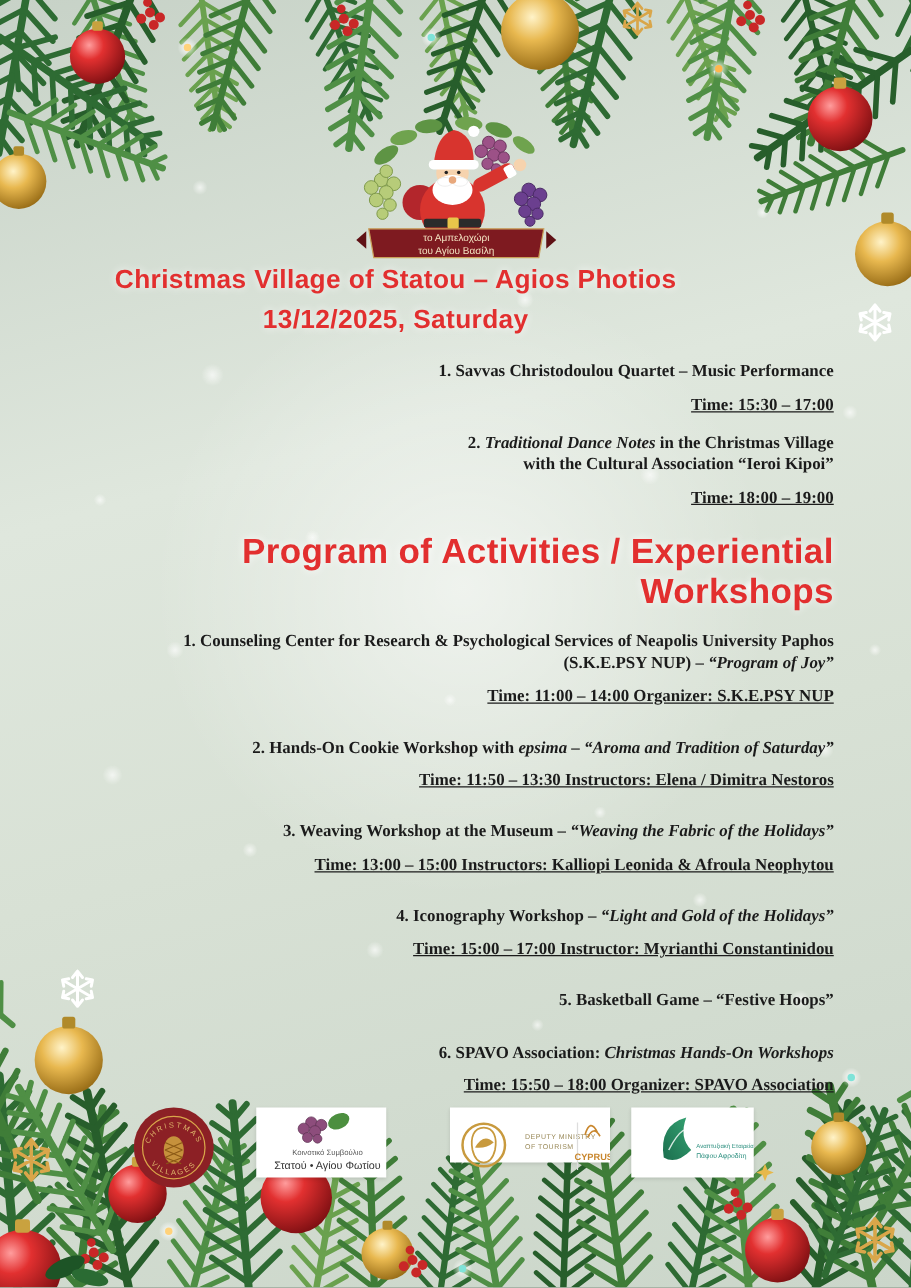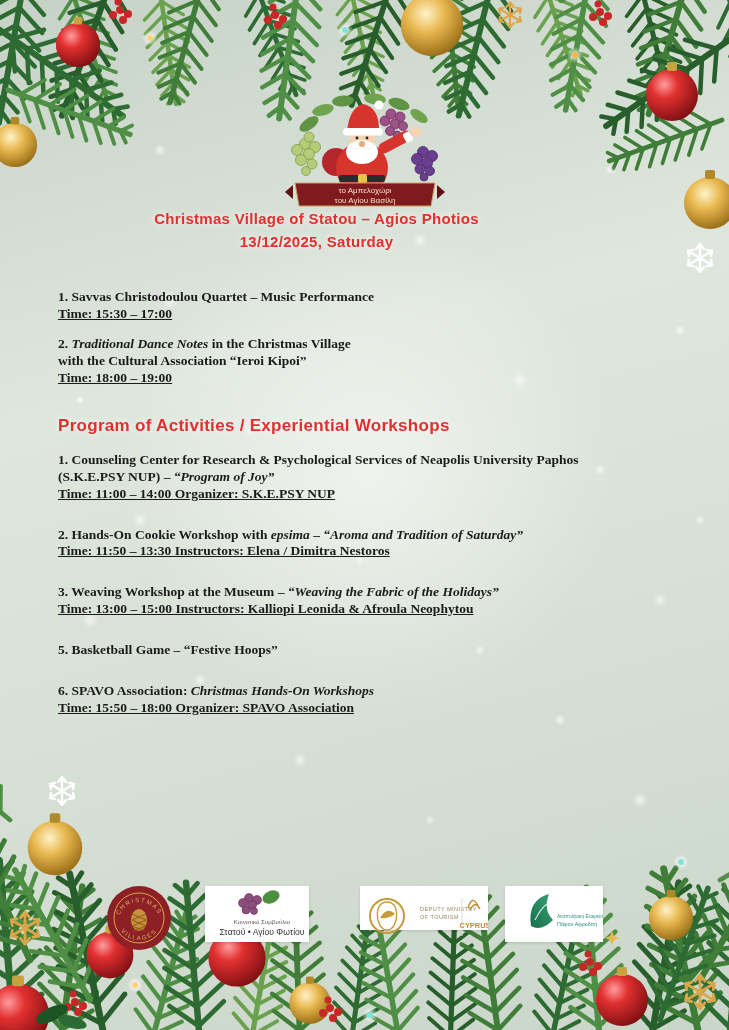--- a/index.html
+++ b/index.html
@@ -2,33 +2,33 @@
 <html><head>
 <meta charset="utf-8">
 <style>
   html,body{margin:0;padding:0;background:#9aa89a;}
   .page{position:relative;width:729px;height:1030px;margin:0 auto;overflow:hidden;
         background:linear-gradient(165deg,#c7d2c7 0%,#dfe7dd 35%,#d8e1d5 60%,#cbd6ca 100%);
         font-family:"Liberation Serif",serif;color:#1b1b1b;}
   .glow-center{position:absolute;left:120px;top:220px;width:500px;height:500px;border-radius:50%;
         background:radial-gradient(circle,rgba(255,255,255,.55),rgba(255,255,255,0) 70%);pointer-events:none;}
   .deco{position:absolute;left:0;top:0;z-index:1;pointer-events:none;}
-  .content{position:absolute;left:58px;top:288px;width:581px;z-index:2;text-align:left;}
+  .content{position:absolute;left:86px;top:288px;width:581px;z-index:2;text-align:right;}
   .poster-title{position:absolute;left:0;top:208px;width:633px;z-index:2;text-align:center;
-        font-family:"Liberation Sans",sans-serif;font-weight:bold;font-size:15px;line-height:1.5;
+        font-family:"Liberation Sans",sans-serif;font-weight:bold;font-size:21px;line-height:1.5;
         color:#e22f2f;letter-spacing:.3px;text-shadow:0 0 7px rgba(255,255,255,.85);}
   .logo-wrap{position:absolute;left:279px;top:90px;width:172px;height:118px;z-index:2;}
   .item-title{font-weight:bold;font-size:13.5px;line-height:1.3;white-space:pre-line;}
-  .item-time{font-weight:bold;font-size:13.5px;text-decoration:underline;}
+  .item-time{font-weight:bold;font-size:13.5px;margin-top:10px;text-decoration:underline;}
   .item + .item{margin-top:13px;}
   #workshops-list .item + .item{margin-top:24px;}
   #workshops-list{margin-top:15px;}
   .it{font-style:italic;}
-  .program-heading{margin-top:30px;font-family:"Liberation Sans",sans-serif;font-weight:bold;
-        font-size:17px;color:#e22f2f;letter-spacing:.3px;text-shadow:0 0 7px rgba(255,255,255,.85);}
+  .program-heading{margin-top:19px;font-family:"Liberation Sans",sans-serif;font-weight:bold;
+        font-size:28px;color:#e22f2f;letter-spacing:.3px;text-shadow:0 0 7px rgba(255,255,255,.85);}
   .footer{position:absolute;left:0;top:0;width:729px;height:1030px;z-index:3;pointer-events:none;}
   .logo-box{position:absolute;background:#ffffff;box-shadow:0 1px 3px rgba(0,0,0,.12);}
   .badge{position:absolute;left:105px;top:884px;width:68px;height:68px;}
 </style>
 </head>
 <body>
 
 <div class="page">
 
   <div class="glow-center"></div>
@@ -291,20 +291,24 @@
     <div class="item">
       <div class="item-title"><span>2. Hands-On Cookie Workshop with </span><span class="it">epsima</span><span> – </span><span class="it">“Aroma and Tradition of Saturday”</span></div>
       <div class="item-time">Time: 11:50 – 13:30 Instructors: Elena / Dimitra Nestoros</div>
     </div>
 
     <div class="item">
       <div class="item-title"><span>3. Weaving Workshop at the Museum – </span><span class="it">“Weaving the Fabric of the Holidays”</span></div>
       <div class="item-time">Time: 13:00 – 15:00 Instructors: Kalliopi Leonida &amp; Afroula Neophytou</div>
     </div>
 
+    <div class="item">
+      <div class="item-title"><span>4. Iconography Workshop – </span><span class="it">“Light and Gold of the Holidays”</span></div>
+      <div class="item-time">Time: 15:00 – 17:00 Instructor: Myrianthi Constantinidou</div>
+    </div>
 
     <div class="item">
       <div class="item-title"><span>5. Basketball Game – “Festive Hoops”</span></div>
     </div>
 
     <div class="item">
       <div class="item-title"><span>6. SPAVO Association: </span><span class="it">Christmas Hands-On Workshops</span></div>
       <div class="item-time">Time: 15:50 – 18:00 Organizer: SPAVO Association</div>
     </div>
   </div>

